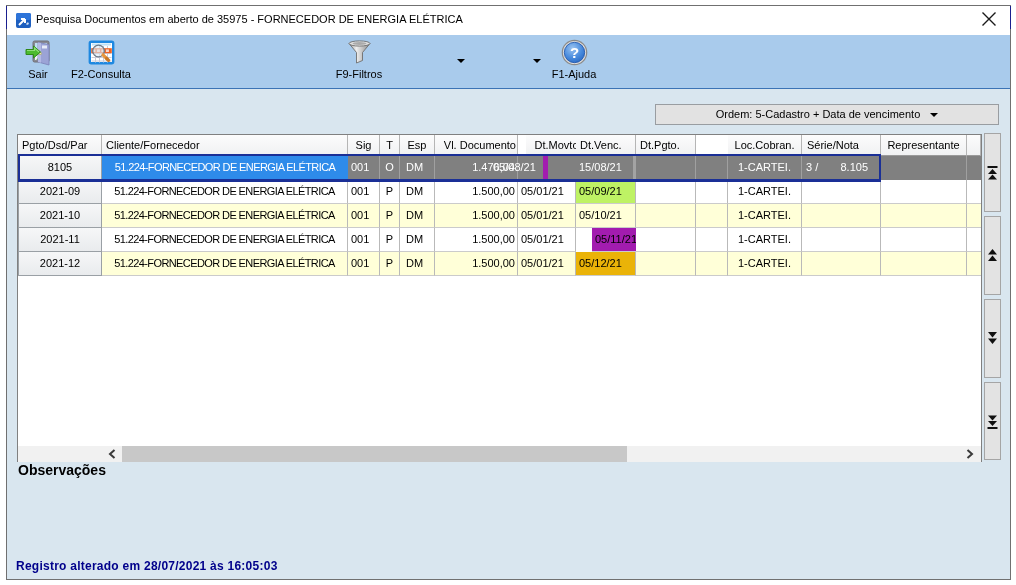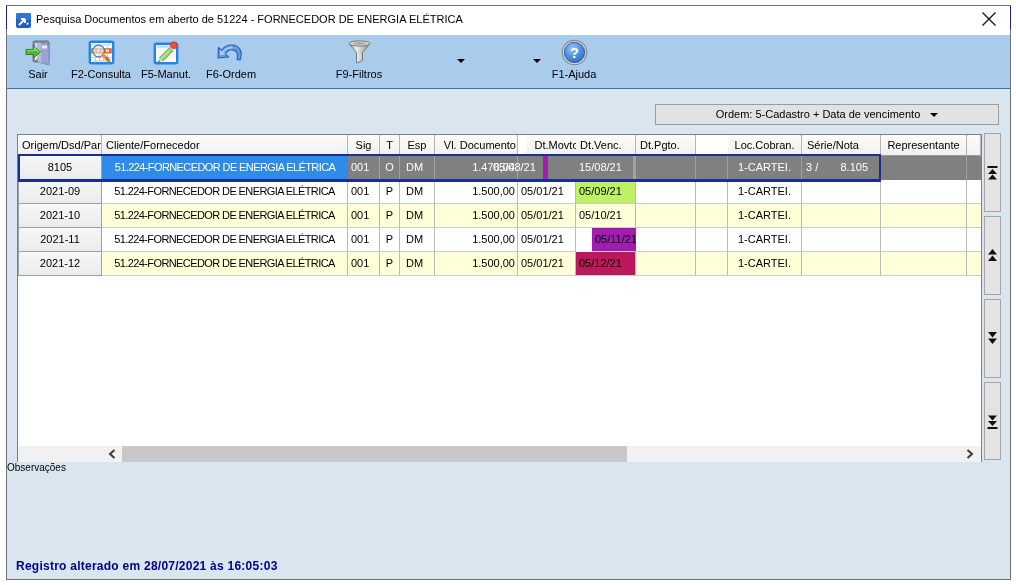--- a/index.html
+++ b/index.html
@@ -21,37 +21,37 @@
 #ordemBtn .arr { display:inline-block; width:0; height:0; border-left:4px solid transparent; border-right:4px solid transparent; border-top:4px solid #000; margin-left:10px; vertical-align:middle; }
 #grid { position:absolute; left:10px; top:128px; width:965px; height:328px; border:1px solid #808080; background:#fff; }
 .hcell { position:absolute; top:0; height:21px; background:linear-gradient(#FCFCFC,#F0F1F2); border-right:1px solid #B5B5B5; border-bottom:1px solid #9A9A9A; font-size:11px; line-height:20px; color:#000; overflow:hidden; white-space:nowrap; }
 .row { position:absolute; left:0; width:963px; height:24px; }
 .cell { position:absolute; top:0; height:24px; font-size:11px; line-height:23px; color:#000; border-right:1px solid #B9B9B9; border-bottom:1px solid #CBCBCB; overflow:hidden; white-space:nowrap; }
 .rowhdr { position:absolute; left:0; top:0; width:84px; height:24px; background:linear-gradient(#F6F7F8,#E9EBED); border:1px solid #9AA0A5; border-top:none; text-align:center; font-size:11px; line-height:22px; color:#000; }
 .sel-border { position:absolute; border:2px solid #1A2F96; border-bottom-width:3px; background:transparent; z-index:5; }
 .vbtn { position:absolute; left:977px; width:17px; background:#E3E3E3; border:1px solid #A5A5A5; }
 #hscroll { position:absolute; left:0px; top:311px; width:963px; height:16px; background:#F1F1F1; }
 #hthumb { position:absolute; left:104px; top:0; width:505px; height:16px; background:#C8C8C8; }
-#obslabel { position:absolute; left:0; top:456px; font-size:10px; font-weight:normal; color:#000; }
+#obslabel { position:absolute; left:11px; top:456px; font-size:14px; font-weight:bold; color:#000; }
 #obsbox { position:absolute; left:10px; top:472px; width:984px; height:76px; background:#FFFFE1; border:1px solid #808080; }
 #obsbox pre { font-family:"Liberation Mono", monospace; position:absolute; left:3px; top:15px; line-height:17px; font-size:12px; color:#1A1A1A; }
 #obsscroll { position:absolute; right:1px; top:1px; width:15px; height:72px; background:#F1F1F1; }
 #status { position:absolute; left:9px; top:553px; font-size:12px; letter-spacing:0.25px; font-weight:bold; color:#00008B; }
 </style>
 </head>
 <body>
 <div id="win">
   <div id="titlebar">
     <svg class="abs" style="left:9px;top:7px" width="15" height="15">
         <rect x="0" y="0" width="15" height="15" rx="2" fill="#1E5FBF"></rect>
         <rect x="0" y="0" width="15" height="7" rx="2" fill="#2E74D9"></rect>
         <path d="M3 12 L9 6 M9 6 L9 10 M9 6 L5 6" stroke="#fff" stroke-width="2" fill="none"></path>
         <path d="M10 11 l2 -2 l1 2 l-2 1 z" fill="#cfe0f5"></path>
       </svg>
-    <div id="title">Pesquisa Documentos em aberto de 51224 - FORNECEDOR DE ENERGIA ELÉTRICA</div>
+    <div id="title">Pesquisa Documentos em aberto de 35975 - FORNECEDOR DE ENERGIA ELÉTRICA</div>
     <div id="closeX"><svg width="16" height="16" viewBox="0 0 16 16">
           <path d="M1.5 1.5 L14.5 14.5 M14.5 1.5 L1.5 14.5" stroke="#1A1A1A" stroke-width="1.4"></path>
         </svg></div>
     <div id="navL"></div>
       <div id="navR"></div>
   </div>
   <div id="toolbar">
 <div class="tbtn" style="left:-9px;width:80px">
         <svg width="27" height="27" viewBox="0 0 27 27">
 <rect x="8" y="2" width="16" height="21" rx="1.5" fill="#8A8A92" stroke="#6E6E76"></rect>
@@ -79,40 +79,20 @@
 <rect x="4.4" y="10.4" width="3" height="2.6" fill="#F8D8C8"></rect>
           <rect x="8.9" y="10.4" width="3" height="2.6" fill="#F8D8C8"></rect>
           <rect x="13.4" y="10.4" width="3" height="2.6" fill="#F8D8C8"></rect>
           <rect x="17.9" y="10.4" width="3" height="2.6" fill="#F8D8C8"></rect>
 <circle cx="10.5" cy="12" r="5.8" fill="#D8EAF6" fill-opacity="0.6" stroke="#6E7A88" stroke-width="1.3"></circle>
 <path d="M15 15.8 L19.2 20" stroke="#E8963C" stroke-width="3.2" stroke-linecap="round"></path>
 <path d="M18.6 19.4 L20.6 21.4" stroke="#C87828" stroke-width="3.2" stroke-linecap="round"></path>
 </svg>
         <div class="lbl">F2-Consulta</div>
       </div>
-<div class="tbtn" style="left:119px;width:80px">
-        <svg width="27" height="27" viewBox="0 0 27 27">
-<rect x="1.8" y="4.8" width="22.4" height="19.4" rx="1.5" fill="#F8F8FC" stroke="#1E86E8" stroke-width="2.4"></rect>
-<rect x="4" y="6.5" width="18" height="2.2" fill="#B8DCF8"></rect>
-<path d="M6.5 18.5 L16.5 8.5 L20 12 L10 22 Z" fill="#8CD46A" stroke="#5CA444" stroke-width="0.7"></path>
-<path d="M8 20 L16.5 11.5" stroke="#A8E48C" stroke-width="2"></path>
-<path d="M16.5 8.5 L18.2 6.8 L21.7 10.3 L20 12 Z" fill="#E8E8EC" stroke="#B0B0B8" stroke-width="0.5"></path>
-<circle cx="20.8" cy="6.2" r="3.4" fill="#E85438" stroke="#C03A20" stroke-width="0.8"></circle>
-<path d="M6.5 18.5 L5.2 23 L10 22 Z" fill="#EFCFA0"></path>
-<path d="M5.9 21 L5.2 23 L7.2 22.6 Z" fill="#555"></path>
-</svg>
-        <div class="lbl">F5-Manut.</div>
-      </div>
-<div class="tbtn" style="left:184px;width:80px">
-        <svg width="28" height="27" viewBox="0 0 28 27">
-<path d="M23 21 C26 13 23 6.5 15.5 6 C10 5.8 6.5 8.5 4.5 11.5 L1.5 8.5 L1 19 L11.5 18 L8 14.8 C10 12 12.5 10.5 15.5 10.8 C20 11.3 21.5 15 20 20.5 Z" fill="#5E9CE8" stroke="#2A62B0" stroke-width="1.2" stroke-linejoin="round"></path>
-<path d="M15.5 7.5 C10.5 7.3 7 10 5.3 12.7 L3.2 10.6 L3 16 L9 15.4 L6.8 13.4 C9 10.5 12 9.3 15.5 9.5 Z" fill="#A8CCF4"></path>
-</svg>
-        <div class="lbl">F6-Ordem</div>
-      </div>
 <div class="tbtn" style="left:312px;width:80px">
         <svg width="27" height="27" viewBox="0 0 27 27">
 <defs>
             <linearGradient id="fg" x1="0" y1="0" x2="1" y2="0">
               <stop offset="0" stop-color="#9A9A9A"></stop>
               <stop offset="0.35" stop-color="#F0F0F0"></stop>
               <stop offset="1" stop-color="#8A8A8A"></stop>
             </linearGradient>
           </defs>
 <path d="M3 4.5 L24 4.5 L16.5 13.5 L16.5 21.5 L10.5 24 L10.5 13.5 Z" fill="url(#fg)" stroke="#6E6E6E" stroke-width="0.9"></path>
@@ -134,21 +114,21 @@
 <circle cx="13.5" cy="13.5" r="10.2" fill="url(#qg)" stroke="#1A50A8" stroke-width="0.8"></circle>
 <text x="13.5" y="19" font-family="Liberation Sans" font-size="15" font-weight="bold" fill="#fff" text-anchor="middle">?</text>
 </svg>
         <div class="lbl">F1-Ajuda</div>
       </div>
 <div class="drop" style="left:450px;top:24px"></div>
 <div class="drop" style="left:526px;top:24px"></div>
   </div>
   <div id="ordemBtn">Ordem: 5-Cadastro + Data de vencimento<span class="arr"></span></div>
   <div id="grid">
-<div class="hcell" style="left:0px;width:84px;text-align:left;padding-left:4px;">Origem/Dsd/Par</div>
+<div class="hcell" style="left:0px;width:84px;text-align:left;padding-left:4px;">Pgto/Dsd/Par</div>
 <div class="hcell" style="left:84px;width:246px;text-align:left;padding-left:4px;">Cliente/Fornecedor</div>
 <div class="hcell" style="left:330px;width:32px;text-align:center;">Sig</div>
 <div class="hcell" style="left:362px;width:20px;text-align:center;">T</div>
 <div class="hcell" style="left:382px;width:35px;text-align:center;">Esp</div>
 <div class="hcell" style="left:417px;width:83px;text-align:right;padding-right:1px;">Vl. Documento</div>
 <div class="hcell" style="left:508px;width:58px;text-align:center;padding-left:4px;">Dt.Movto</div>
 <div class="hcell" style="left:558px;width:60px;text-align:left;padding-left:4px;">Dt.Venc.</div>
 <div class="hcell" style="left:618px;width:60px;text-align:left;padding-left:4px;">Dt.Pgto.</div>
 <div class="hcell" style="left:716px;width:32px;text-align:center;padding-right:1px;">Atr.</div>
 <div class="hcell" style="left:710px;width:74px;text-align:center;">Loc.Cobran.</div>
@@ -220,21 +200,21 @@
 <div class="cell" style="left:949px;width:14px;background:#FFFFFF;border-right:none"></div>
 <div class="rowhdr">2021-11</div>
 </div>
 <div class="row" style="top:117px">
 <div class="cell" style="left:84px;width:246px;background:#FFFFD8;text-align:center;letter-spacing:-0.6px">51.224-FORNECEDOR DE ENERGIA ELÉTRICA</div>
 <div class="cell" style="left:330px;width:32px;background:#FFFFD8;padding-left:3px">001</div>
 <div class="cell" style="left:362px;width:20px;background:#FFFFD8;text-align:center">P</div>
 <div class="cell" style="left:382px;width:35px;background:#FFFFD8;padding-left:6px">DM</div>
 <div class="cell" style="left:417px;width:83px;background:#FFFFD8;text-align:right;padding-right:2px">1.500,00</div>
 <div class="cell" style="left:500px;width:58px;background:#FFFFD8;padding-left:3px">05/01/21</div>
-<div class="cell" style="left:558px;width:60px;background:#be185d;padding-left:3px">05/12/21</div>
+<div class="cell" style="left:558px;width:60px;background:#eab308;padding-left:3px">05/12/21</div>
 <div class="cell" style="left:618px;width:60px;background:#FFFFD8;"></div>
 <div class="cell" style="left:678px;width:32px;background:#FFFFD8;"></div>
 <div class="cell" style="left:710px;width:74px;background:#FFFFD8;text-align:center">1-CARTEI.</div>
 <div class="cell" style="left:784px;width:79px;background:#FFFFD8;"></div>
 <div class="cell" style="left:863px;width:86px;background:#FFFFD8;"></div>
 <div class="cell" style="left:949px;width:14px;background:#FFFFD8;border-right:none"></div>
 <div class="rowhdr">2021-12</div>
 </div>
 <div class="sel-border" style="left:0px;top:19px;width:863px;height:28px"></div>
 <div id="hscroll">

